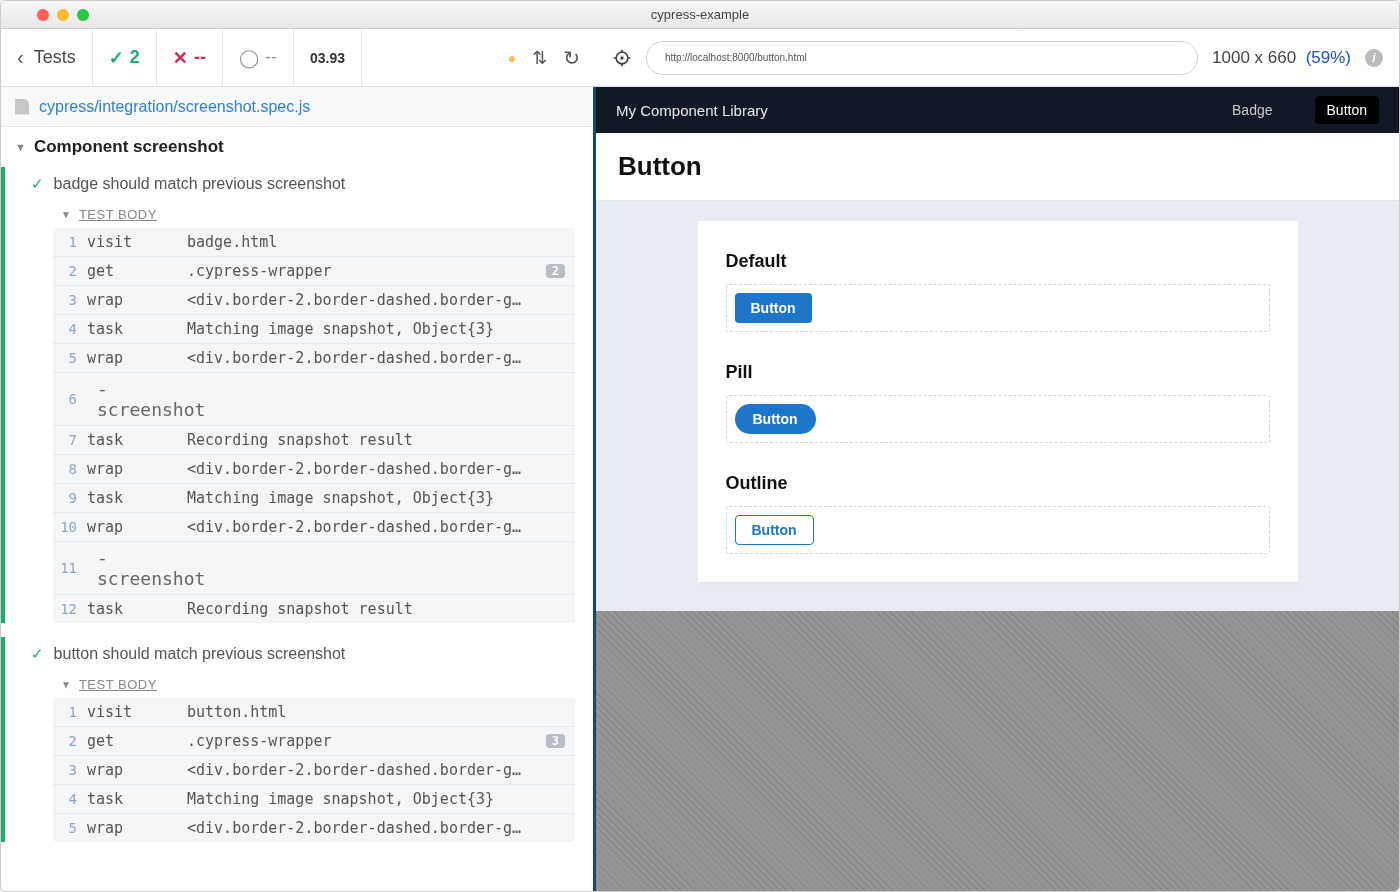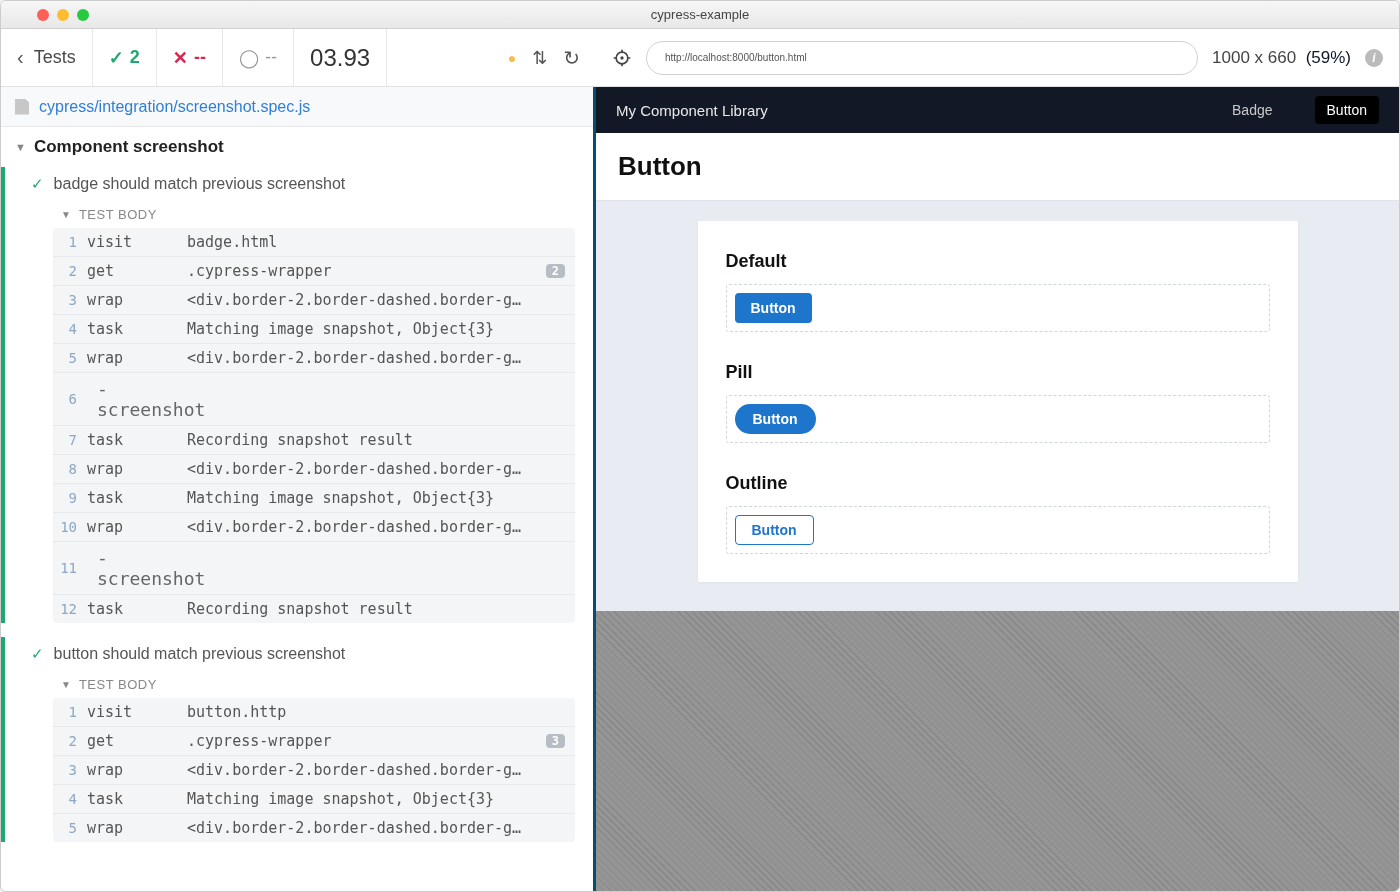--- a/index.html
+++ b/index.html
@@ -19,28 +19,28 @@
 
 .toolbar { height: 58px; background: #fff; border-bottom: 1px solid #e0e0e0; display: flex; align-items: stretch; }
 .toolbar-left { width: 595px; display: flex; align-items: stretch; }
 .toolbar-right { flex: 1; display: flex; align-items: center; padding: 0 16px; gap: 14px; }
 .tb-seg { display: flex; align-items: center; padding: 0 16px; border-right: 1px solid #e8e8e8; font-size: 18px; color: #4a4a4a; gap: 6px; }
 .tb-back { font-weight: 500; }
 .tb-chev { font-size: 20px; color: #555; margin-right: 4px; }
 .pass-count { color: #1fa971; font-weight: 600; display: flex; align-items: center; gap: 6px; }
 .fail-count { color: #d6274f; font-weight: 600; display: flex; align-items: center; gap: 6px; }
 .pending-count { color: #999; display: flex; align-items: center; gap: 6px; }
-.timer { font-size: 24px; color: #333; font-weight: 400; }
+.timer { font-size: 14px; color: #333; font-weight: 700; }
 .tb-icon { color: #555; cursor: pointer; }
 .tb-icon.yellow-dot { color:#f5be4f; font-size:14px; }
 .tb-spacer { flex: 1; }
 
 .url-input { flex: 1; height: 34px; border: 1px solid #d0d0d0; border-radius: 17px; padding: 0 18px; font-size: 10px; color: #555; display: flex; align-items: center; background: #fff; }
 .viewport-info { font-size: 17px; color: #444; }
-.viewport-pct { color: #0f172a; }
+.viewport-pct { color: #1d4ed8; }
 .info-circle { width: 18px; height: 18px; border-radius: 50%; background: #bbb; color: #fff; display: inline-flex; align-items: center; justify-content: center; font-size: 12px; font-weight: bold; font-style: italic; }
 .target-ic { font-size: 18px; color: #444; }
 
 
 .main-split { flex: 1; display: flex; overflow: hidden; }
 .left-panel { width: 595px; border-right: 3px solid #0c4a6e; display: flex; flex-direction: column; overflow: hidden; }
 .right-panel { flex: 1; background: #fdba74; display: flex; flex-direction: column; }
 
 
 .spec-header { height: 40px; background: #f7f9fb; border-bottom: 1px solid #e8e8e8; display: flex; align-items: center; padding: 0 14px; gap: 10px; }
@@ -53,21 +53,21 @@
 .caret { color: #888; font-size: 11px; }
 .suite-title { font-size: 17px; font-weight: 600; color: #222; }
 
 .test-container { border-left: 4px solid #1fa971; }
 .test-row { display: flex; align-items: center; padding: 8px 14px 8px 26px; gap: 10px; }
 .check { color: #1fa971; font-size: 15px; }
 .test-title { font-size: 16px; color: #555; }
 
 .body-label { padding: 6px 14px 6px 56px; display: flex; align-items: center; gap: 8px; }
 .body-label .caret { font-size: 10px; }
-.body-label-text { font-size: 13px; color: #888; letter-spacing: 0.5px; }
+.body-label-text { font-size: 13px; color: #888; letter-spacing: 0.5px; text-decoration: underline; }
 
 .cmd-table { margin: 0 18px 14px 48px; background: #f3f5f7; border-radius: 4px; overflow: hidden; font-family: "SFMono-Regular", Menlo, Consolas, monospace; font-size: 15px; }
 .cmd-row { display: flex; align-items: center; padding: 5px 10px 5px 6px; border-bottom: 1px solid #e6e9ec; }
 .cmd-row:last-child { border-bottom: none; }
 .cmd-num { width: 28px; text-align: right; color: #8ea7c4; padding-right: 10px; font-size: 14px; }
 .cmd-name { width: 100px; color: #555; }
 .cmd-name.indent { padding-left: 10px; color: #666; font-size: 18px; }
 .cmd-msg { flex: 1; color: #555; white-space: nowrap; overflow: hidden; text-overflow: ellipsis; }
 .cmd-badge { background: #b7bdc4; color: #fff; border-radius: 4px; padding: 0 6px; font-size: 12px; font-weight: 600; }
 
@@ -247,21 +247,21 @@
                 <span class="test-title">button should match previous screenshot</span>
               </div>
               <div class="body-label">
                 <span class="caret">▼</span>
                 <span class="body-label-text">TEST BODY</span>
               </div>
               <div class="cmd-table">
                 <div class="cmd-row">
                   <span class="cmd-num">1</span>
                   <span class="cmd-name">visit</span>
-                  <span class="cmd-msg">button.http</span>
+                  <span class="cmd-msg">button.html</span>
                 </div>
                 <div class="cmd-row">
                   <span class="cmd-num">2</span>
                   <span class="cmd-name">get</span>
                   <span class="cmd-msg">.cypress-wrapper</span>
                   <span class="cmd-badge">3</span>
                 </div>
                 <div class="cmd-row">
                   <span class="cmd-num">3</span>
                   <span class="cmd-name">wrap</span>

